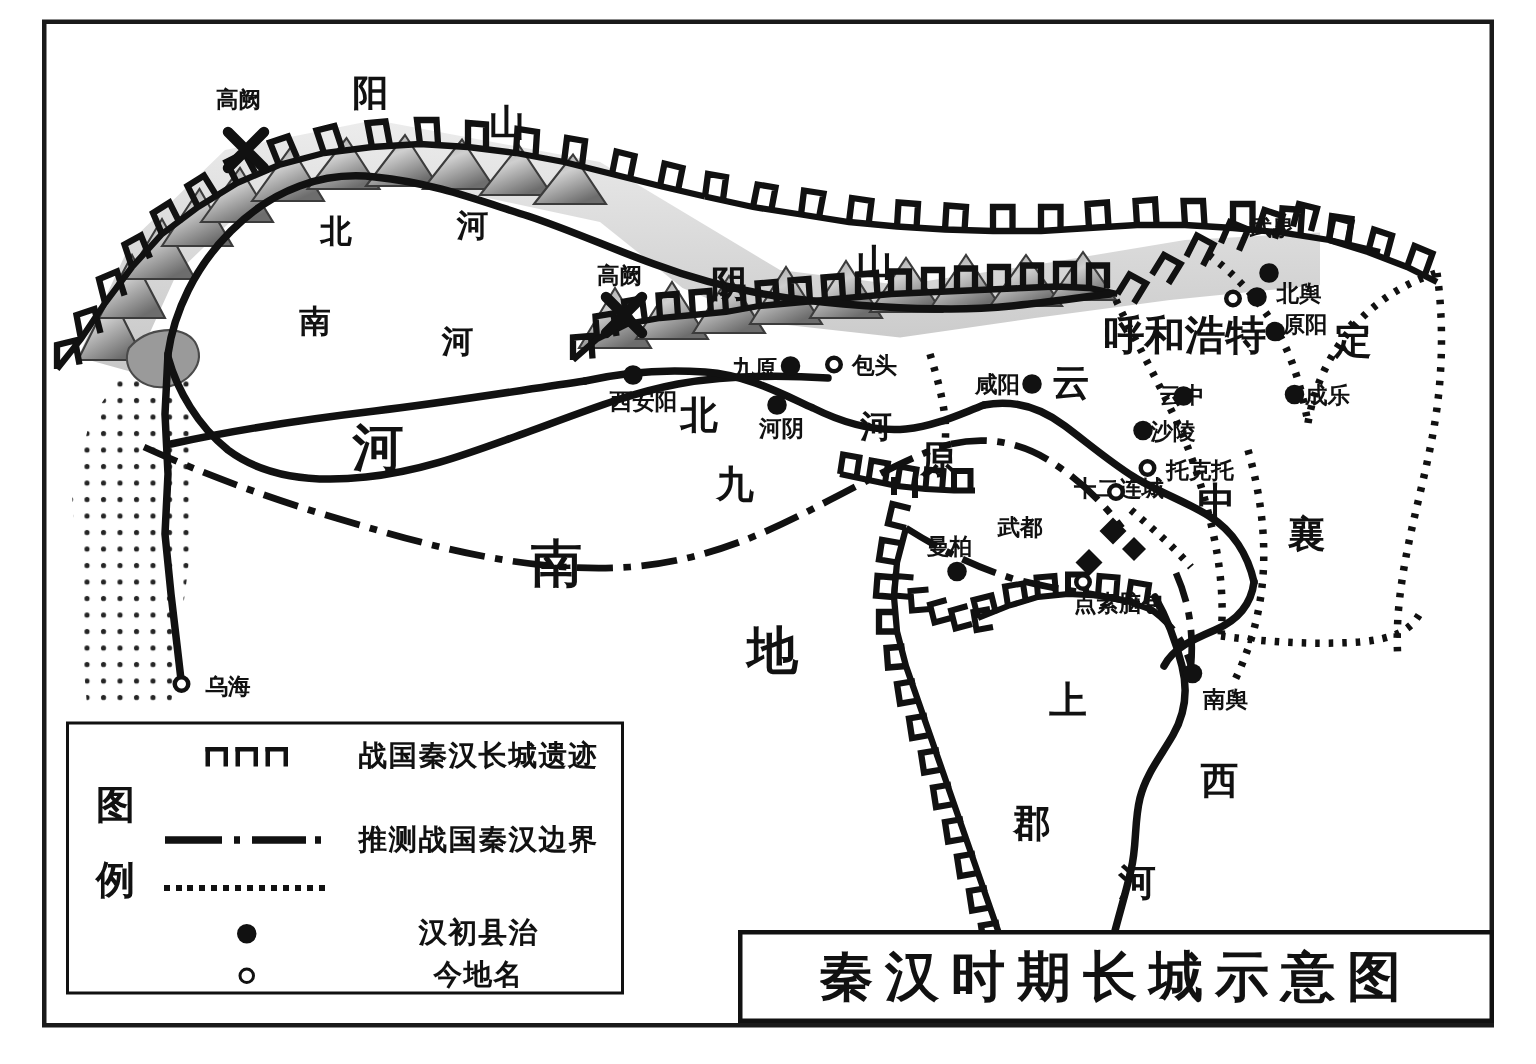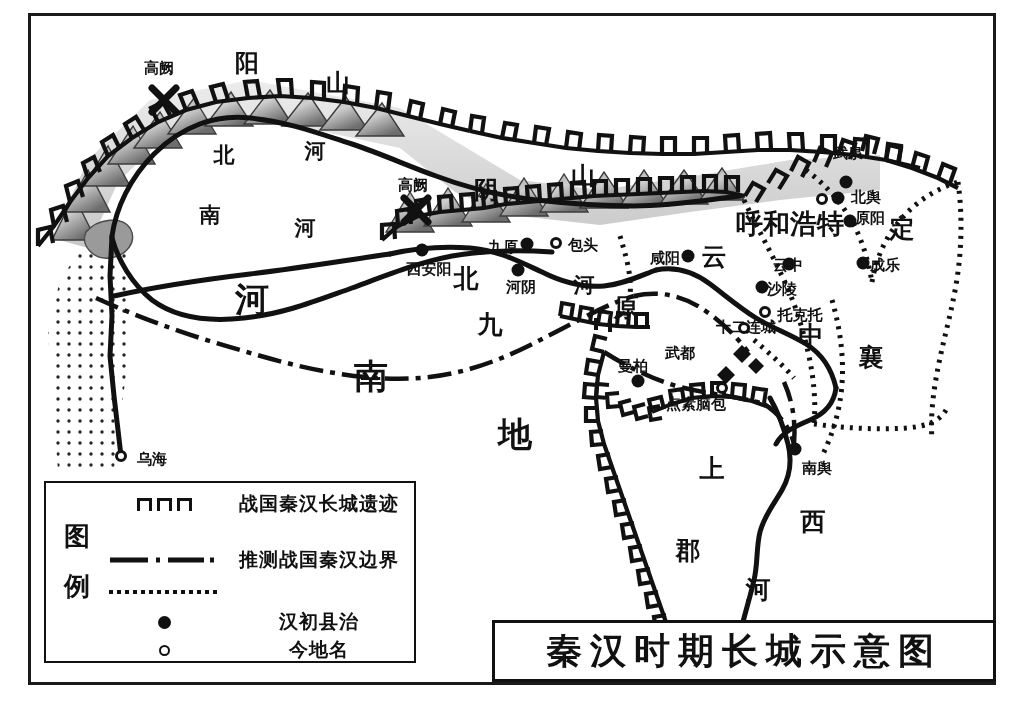--- a/index.html
+++ b/index.html
@@ -340,21 +340,21 @@
       <div class="lbl city-name" style="left: 866px; top: 196px;">北舆</div>
       <div class="lbl city-name" style="left: 870px; top: 217px;">原阳</div>
       <div class="lbl city-name" style="left: 885px; top: 264px;">成乐</div>
       <div class="lbl city-name" style="left: 680px; top: 352px;">武都</div>
       <div class="lbl city-name" style="left: 633px; top: 365px;">曼柏</div>
       <div class="lbl city-name" style="left: 817px; top: 467px;">南舆</div>
       <div class="lbl modern-name" style="left: 583px; top: 244px;">包头</div>
       <div class="lbl huge-city" style="left: 790px; top: 224px;">呼和浩特</div>
       <div class="lbl city-name" style="left: 800px; top: 314px;">托克托</div>
       <div class="lbl city-name" style="left: 706px; top: 326px; margin-left: 40px;">十二连城</div>
-      <div class="lbl city-name" style="left: 696px; top: 403px;">点素脑包</div>
+      <div class="lbl city-name" style="left: 746px; top: 403px;">点素脑包</div>
       <div class="lbl city-name" style="left: 152px; top: 458px;">乌海</div>
     </div>
   <div id="marker-layer">
       <div class="dot" title="西安阳" style="left: 422px; top: 250px;"></div>
       <div class="dot" title="九原" style="left: 527px; top: 244px;"></div>
       <div class="dot" title="河阴" style="left: 518px; top: 270px;"></div>
       <div class="dot" title="咸阳" style="left: 688px; top: 256px;"></div>
       <div class="dot" title="云中" style="left: 789px; top: 264px;"></div>
       <div class="dot" title="沙陵" style="left: 762px; top: 287px;"></div>
       <div class="dot" title="武泉" style="left: 846px; top: 182px;"></div>

